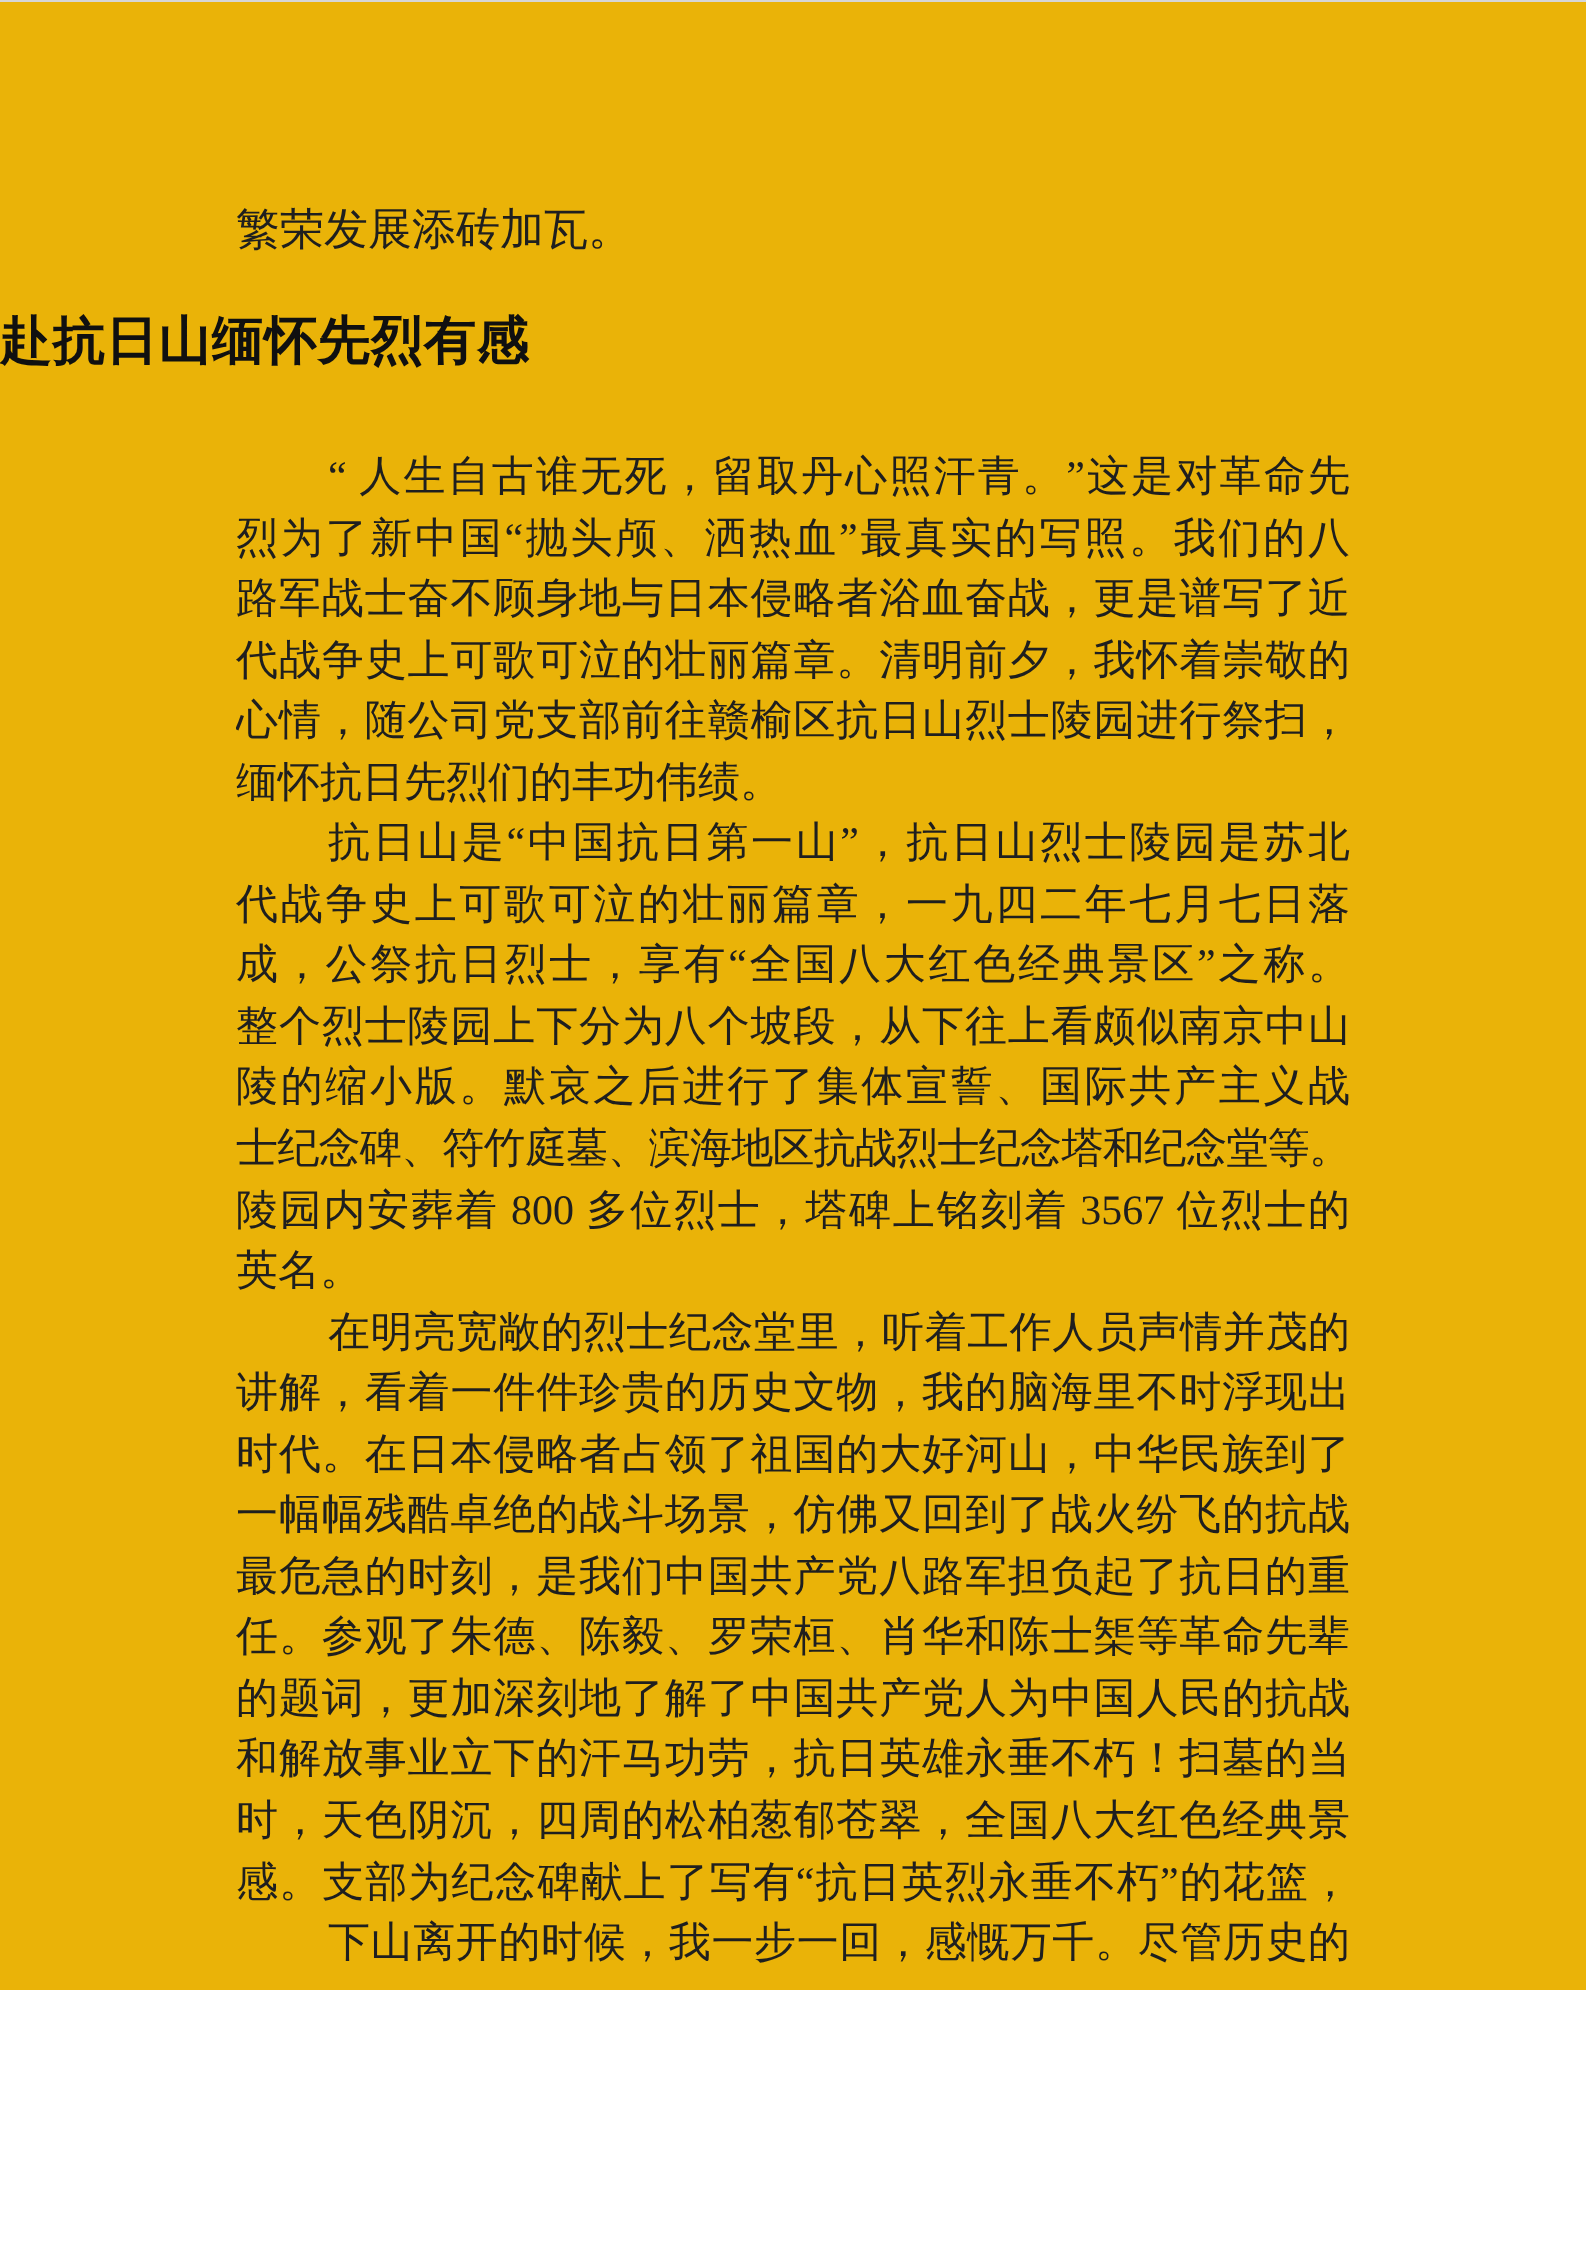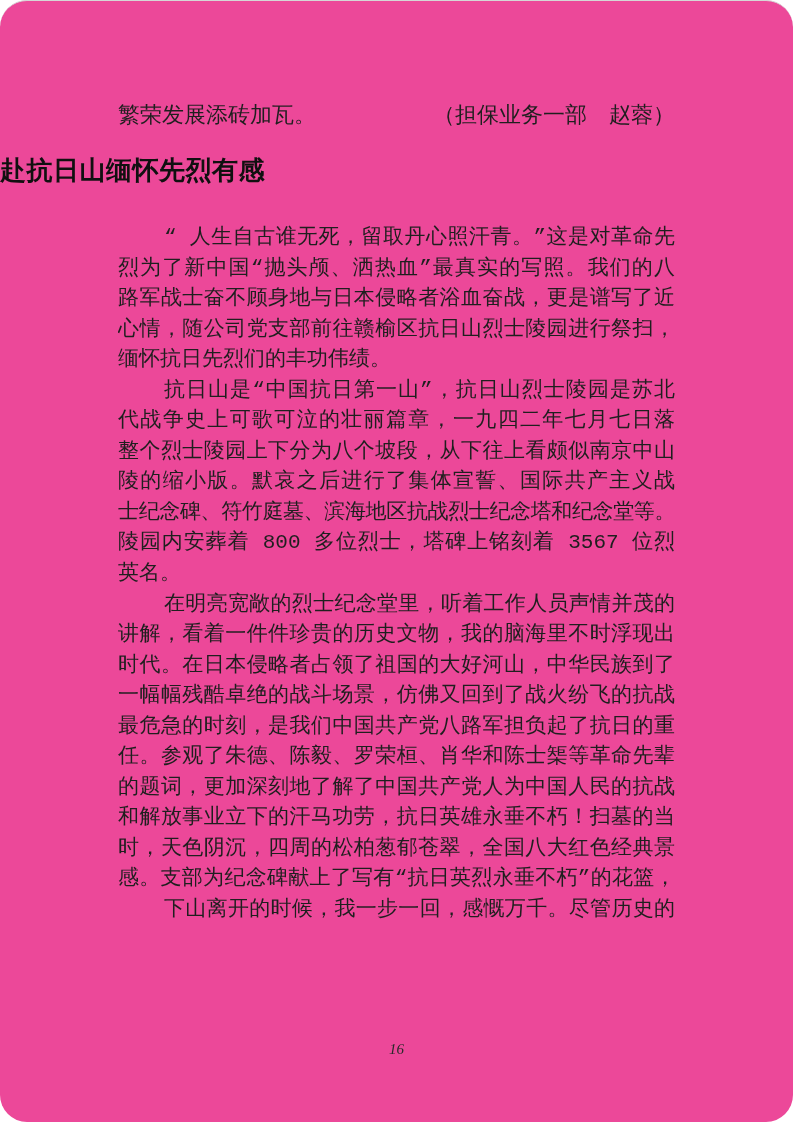--- a/index.html
+++ b/index.html
@@ -5,28 +5,27 @@
   html, body {
     margin: 0;
     padding: 0;
     width: 793px;
     height: 1122px;
     background: #ffffff;
   }
   .page {
     position: relative;
     width: 793px;
-    height: 1122px;
-    background: #ec4899;
+    height: 995px;
+    background: #eab308;
     border-top: 1px solid #d6d6d6;
     box-sizing: border-box;
     color: #1f1f1f;
     font-family: "Liberation Serif", "DejaVu Serif", serif;
     overflow: hidden;
-    border-radius: 27px;
   }
   .header-row {
     position: absolute;
     top: 99px;
     left: 118px;
     width: 557px;
     display: flex;
     justify-content: space-between;
     font-size: 22px;
     line-height: 30px;
@@ -55,21 +54,20 @@
   .para { margin: 0; padding: 0; }
   .line {
     height: 30.55px;
     line-height: 30.55px;
     font-size: 21px;
     text-align: justify;
     text-align-last: justify;
     box-sizing: border-box;
     width: 100%;
     overflow: hidden;
-    font-family: Liberation Mono, monospace;
   }
   .line.indent { padding-left: 46px; }
   .line.short { text-align-last: left; }
   .line.tight { letter-spacing: -0.5px; }
   .page-number {
     position: absolute;
     top: 1038px;
     left: 0;
     width: 793px;
     text-align: center;
@@ -79,38 +77,39 @@
     font-style: italic;
   }
 </style>
 </head>
 <body>
 
 <div class="page">
 
   <div class="header-row">
     <span>繁荣发展添砖加瓦。</span>
-    <span>（担保业务一部　赵蓉）</span>
   </div>
 
   <h1 class="doc-title">赴抗日山缅怀先烈有感</h1>
 
   <div class="article-body">
 
     <div class="para">
       <div class="line indent">“ 人生自古谁无死，留取丹心照汗青。”这是对革命先</div>
       <div class="line">烈为了新中国“抛头颅、洒热血”最真实的写照。我们的八</div>
       <div class="line">路军战士奋不顾身地与日本侵略者浴血奋战，更是谱写了近</div>
+      <div class="line">代战争史上可歌可泣的壮丽篇章。清明前夕，我怀着崇敬的</div>
       <div class="line">心情，随公司党支部前往赣榆区抗日山烈士陵园进行祭扫，</div>
       <div class="line short">缅怀抗日先烈们的丰功伟绩。</div>
     </div>
 
     <div class="para">
       <div class="line indent">抗日山是“中国抗日第一山”，抗日山烈士陵园是苏北</div>
       <div class="line">代战争史上可歌可泣的壮丽篇章，一九四二年七月七日落</div>
+      <div class="line">成，公祭抗日烈士，享有“全国八大红色经典景区”之称。</div>
       <div class="line">整个烈士陵园上下分为八个坡段，从下往上看颇似南京中山</div>
       <div class="line">陵的缩小版。默哀之后进行了集体宣誓、国际共产主义战</div>
       <div class="line tight">士纪念碑、符竹庭墓、滨海地区抗战烈士纪念塔和纪念堂等。</div>
       <div class="line">陵园内安葬着 800 多位烈士，塔碑上铭刻着 3567 位烈士的</div>
       <div class="line short">英名。</div>
     </div>
 
     <div class="para">
       <div class="line indent">在明亮宽敞的烈士纪念堂里，听着工作人员声情并茂的</div>
       <div class="line">讲解，看着一件件珍贵的历史文物，我的脑海里不时浮现出</div>

